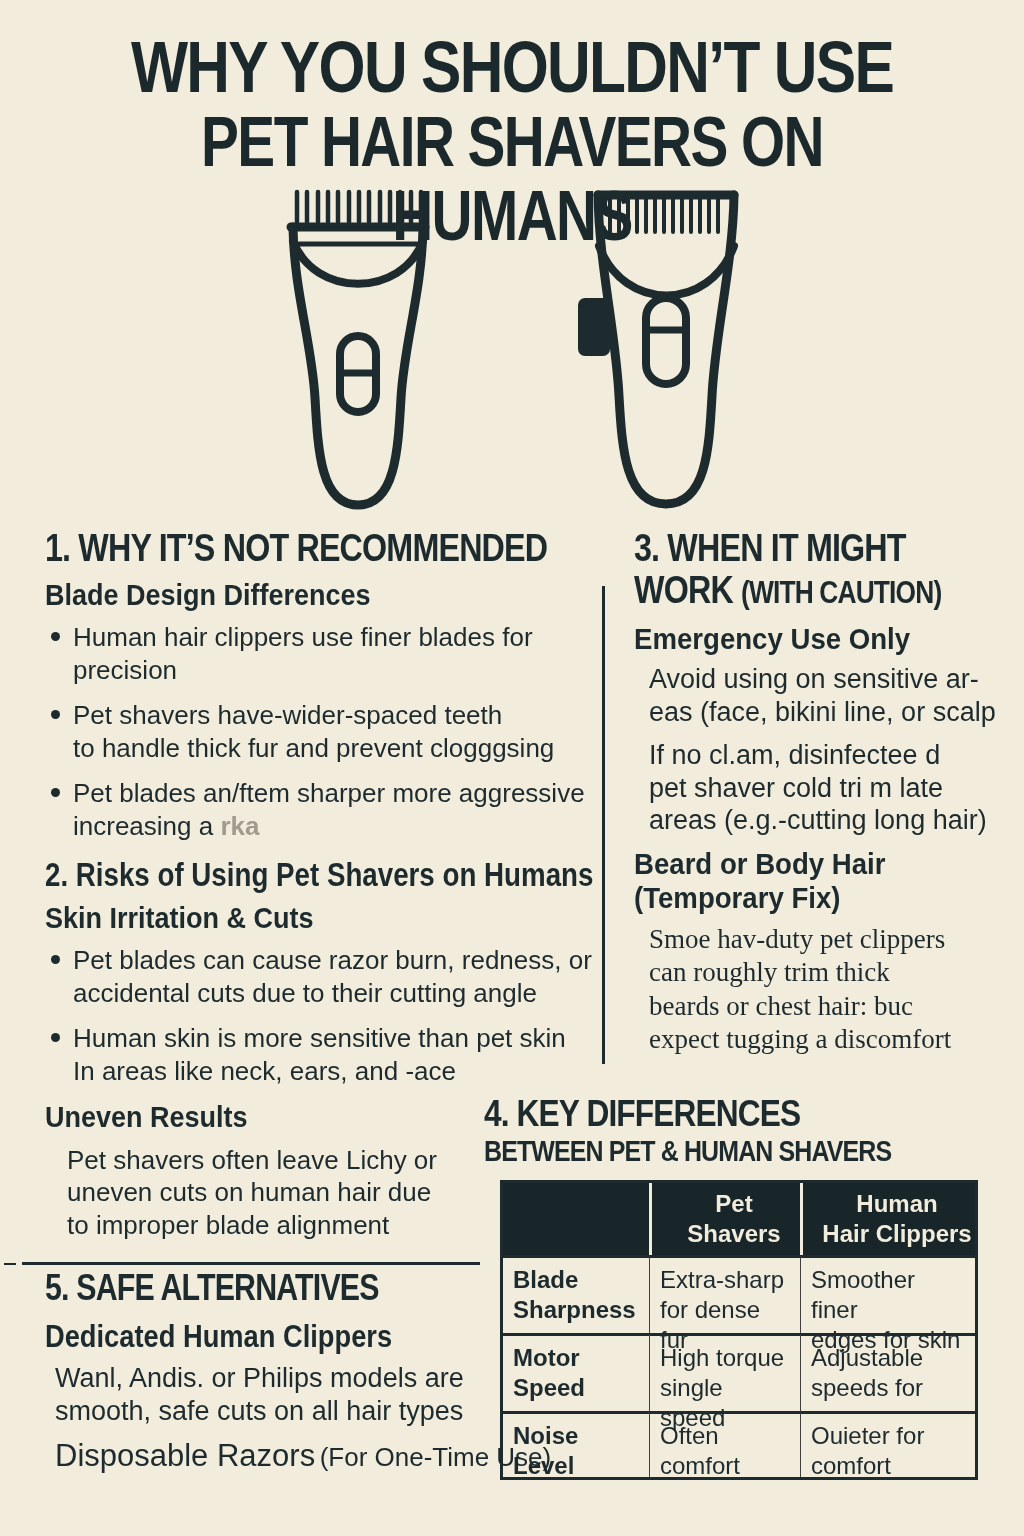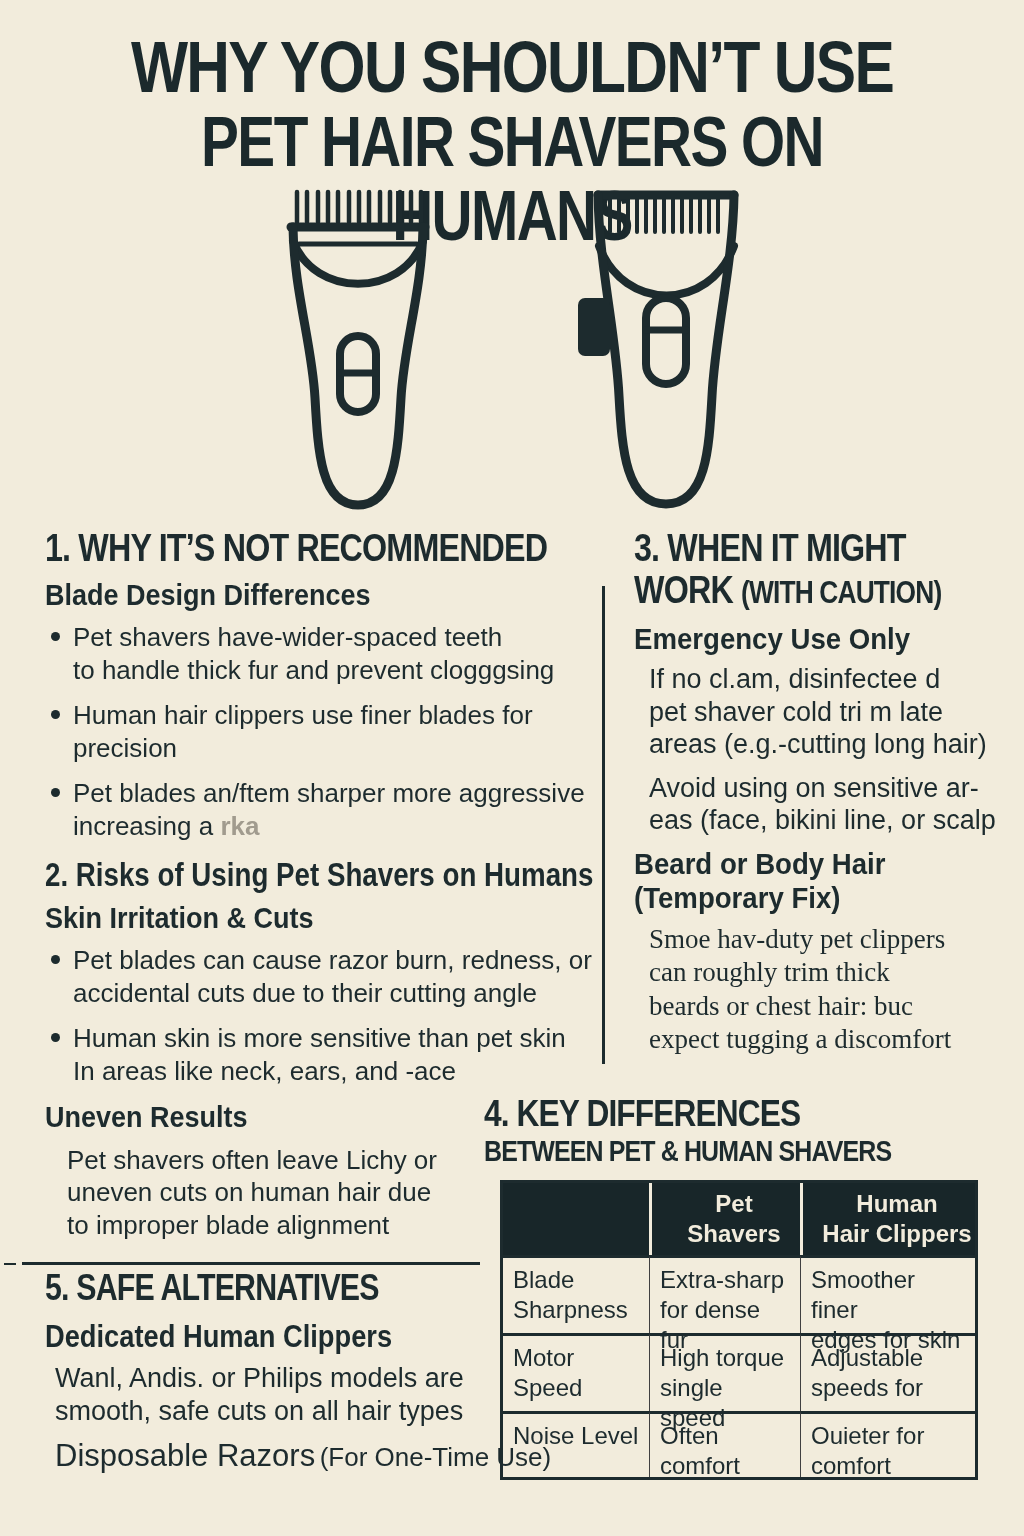--- a/index.html
+++ b/index.html
@@ -45,21 +45,21 @@
   .s4-h2{font-weight:bold;font-size:29px;line-height:1.2;letter-spacing:-1px;
          transform:scaleX(.86);transform-origin:0 50%;white-space:nowrap;}
   .table{left:500px;top:1180px;width:478px;border:3px solid #1d2b2e;
          display:grid;grid-template-columns:146px 151px 175px;
          grid-template-rows:72px 78px 78px 66px;box-sizing:border-box;background:#f2ecdc;}
   .table>div{box-sizing:border-box;font-size:24px;line-height:1.25;}
   .th{background:#182629;color:#f2ecdc;font-weight:bold;text-align:center;
       display:flex;align-items:center;justify-content:center;border-left:3px solid #f2ecdc;padding-left:16px;}
   .th.first{border-left:none;}
   .td{border-top:3px solid #1d2b2e;border-left:1px solid #404040;padding:7px 8px 0 10px;}
-  .td.first{border-left:none;font-weight:normal;}
+  .td.first{border-left:none;font-weight:bold;}
   
   .s5{left:45px;top:1268px;width:470px;}
   .s5-head{font-weight:bold;font-size:37px;line-height:1.1;margin:0 0 10px 0;
            letter-spacing:-1px;transform:scaleX(.82);transform-origin:0 50%;white-space:nowrap;}
   .s5-sub{font-weight:bold;font-size:31px;line-height:1.15;margin:0 0 8px 0;
           transform:scaleX(.88);transform-origin:0 50%;white-space:nowrap;}
   .s5-para{font-size:27px;line-height:1.22;padding-left:10px;margin:0 0 10px 0;}
   .s5-last{padding-left:10px;white-space:nowrap;}
   .s5-last .razors{font-weight:normal;font-size:31px;}
   .s5-last .note{font-size:26px;}
@@ -99,27 +99,27 @@
   </svg>
 
   <div class="abs vdiv"></div>
 
   <div class="abs col-left">
     <div class="sec-head">1. WHY IT’S NOT RECOMMENDED</div>
     <div class="sub-head">Blade Design Differences</div>
 
     <div class="bullet">
       <span class="dot"></span>
+      <span class="body-text pre">Human hair clippers use finer blades for
+precision</span>
+    </div>
+    <div class="bullet">
+      <span class="dot"></span>
       <span class="body-text pre">Pet shavers have-wider-spaced teeth
 to handle thick fur and prevent clogggsing</span>
-    </div>
-    <div class="bullet">
-      <span class="dot"></span>
-      <span class="body-text pre">Human hair clippers use finer blades for
-precision</span>
     </div>
     <div class="bullet">
       <span class="dot"></span>
       <span class="body-text"><span class="pre">Pet blades an/ftem sharper more aggressive
 increasing a</span> <span class="gray">rka</span></span>
     </div>
 
     <div class="sec-head2">2. Risks of Using Pet Shavers on Humans</div>
     <div class="sub-head">Skin Irritation &amp; Cuts</div>
 
@@ -138,25 +138,25 @@
     <div class="body-text pre indent">Pet shavers often leave Lichy or
 uneven cuts on human hair due
 to improper blade alignment</div>
   </div>
 
   <div class="abs col-right">
     <div class="sec-head" style="margin:0;">3. WHEN IT MIGHT</div>
     <div class="sec-head" style="margin:0 0 10px 0;"><span>WORK</span> <span class="caution">(WITH CAUTION)</span></div>
 
     <div class="rc-subhead">Emergency Use Only</div>
+    <div class="rc-text pre">Avoid using on sensitive ar-
+eas (face, bikini line, or scalp</div>
     <div class="rc-text pre">If no cl.am, disinfectee d
 pet shaver cold tri m late
 areas (e.g.-cutting long hair)</div>
-    <div class="rc-text pre">Avoid using on sensitive ar-
-eas (face, bikini line, or scalp</div>
 
     <div class="rc-subhead pre" style="margin-top:10px;">Beard or Body Hair
 (Temporary Fix)</div>
     <div class="rc-text pre" style="line-height:1.23;font-family:Liberation Serif, serif;">Smoe hav-duty pet clippers
 can roughly trim thick
 beards or chest hair: buc
 expect tugging a discomfort</div>
   </div>
 
   <div class="abs s4-head">

